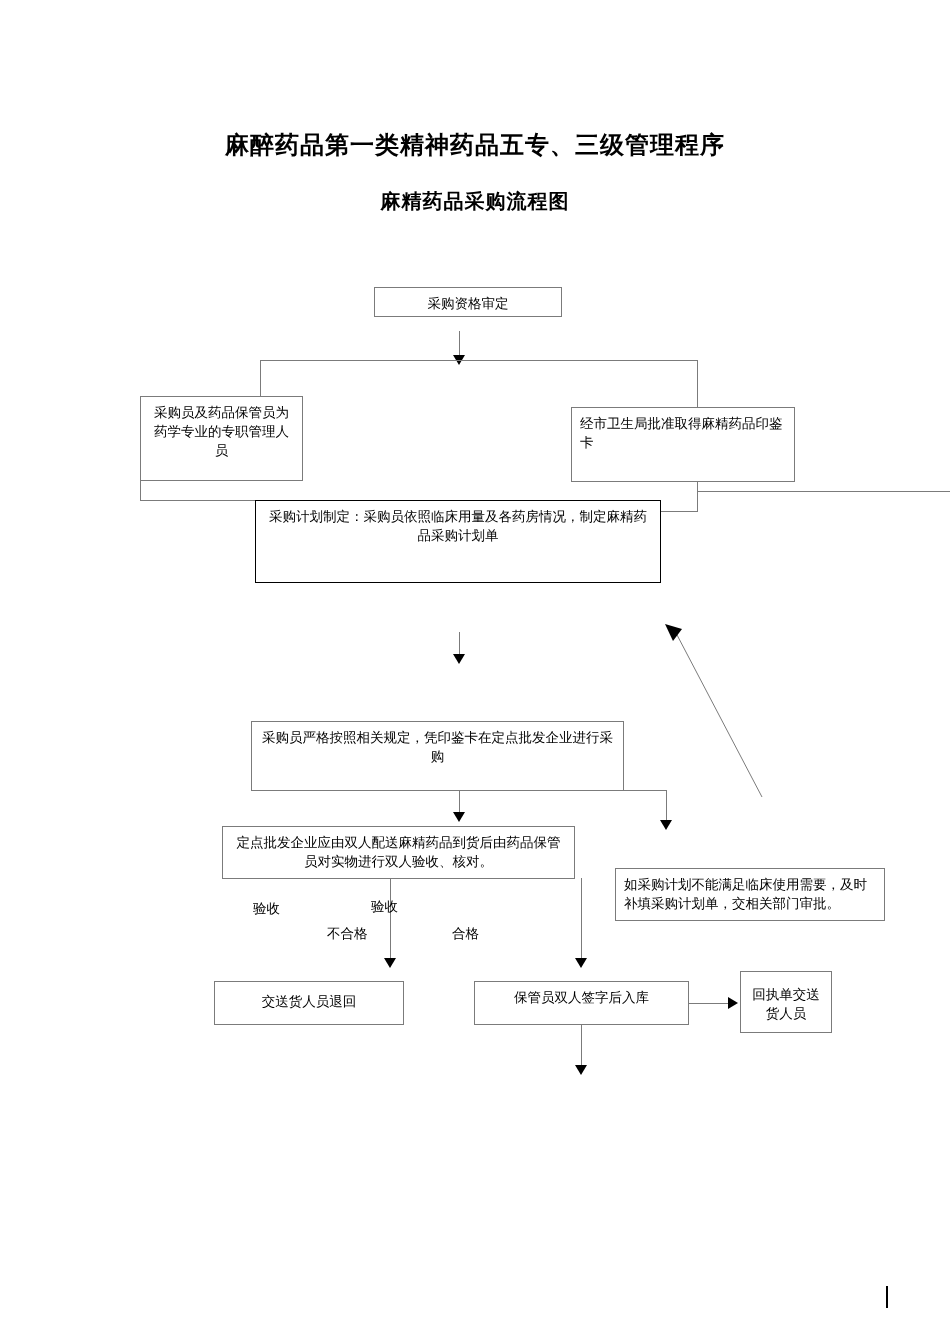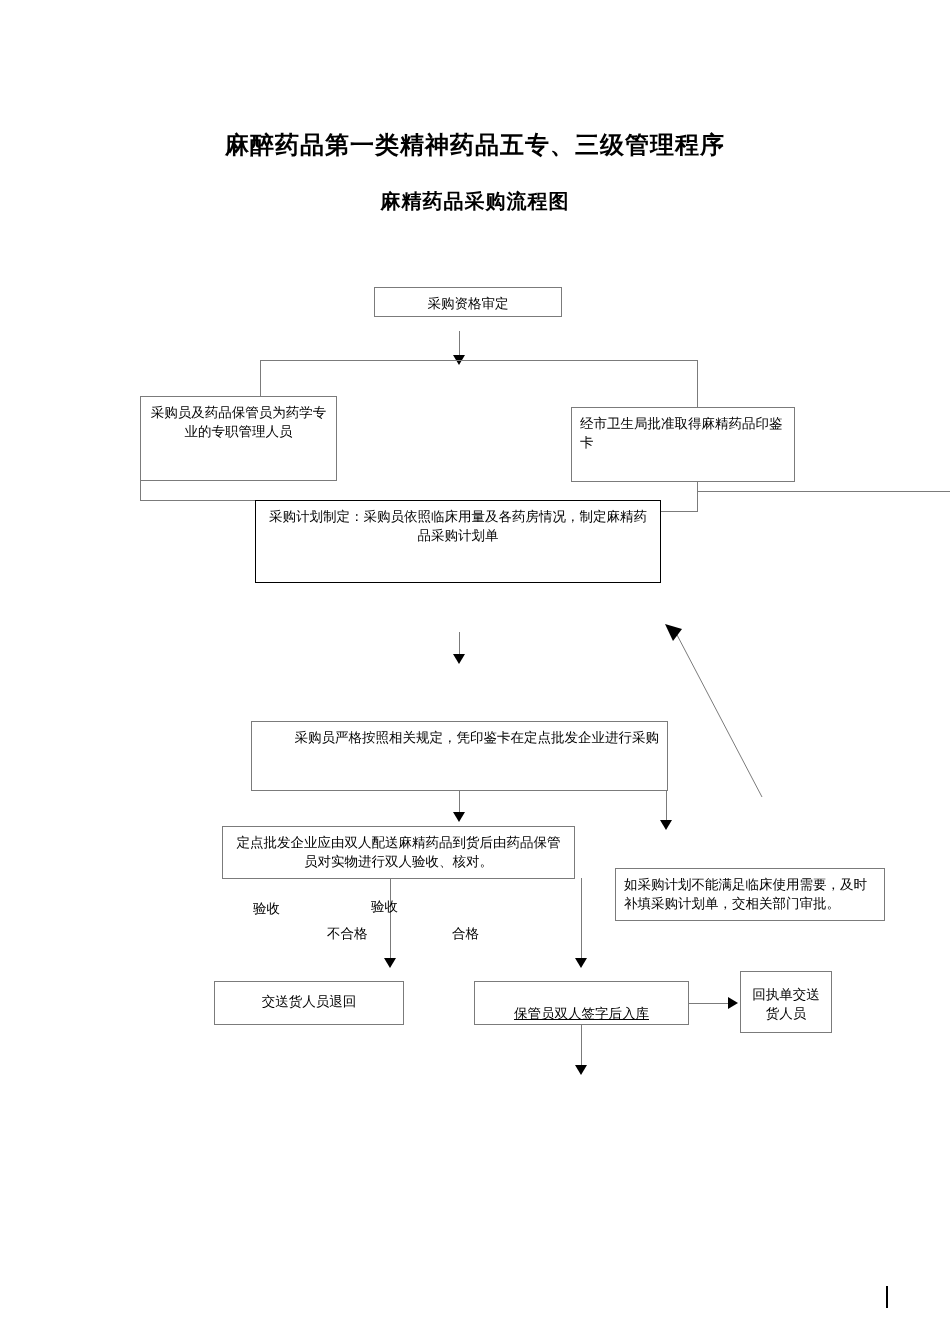--- a/index.html
+++ b/index.html
@@ -161,49 +161,49 @@
 
   <svg class="diag-layer" viewBox="0 0 950 1344">
     <line x1="762" y1="797" x2="676" y2="633" stroke="#7b7b7b" stroke-width="1"></line>
     <polygon points="665,624 682,629 673,641" fill="#000000"></polygon>
   </svg>
 
   <div class="box" style="left:374px; top:287px; width:188px; height:30px;">
     <span class="txt">采购资格审定</span>
   </div>
 
-  <div class="box" style="left:140px; top:396px; width:197px; height:85px;">
+  <div class="box" style="left:140px; top:396px; width:163px; height:85px;">
     <span class="txt">采购员及药品保管员为药学专业的专职管理人员</span>
   </div>
 
   <div class="box left-align" style="left:571px; top:407px; width:224px; height:75px;">
     <span class="txt">经市卫生局批准取得麻精药品印鉴卡</span>
   </div>
 
   <div class="box thick" style="left:255px; top:500px; width:406px; height:83px;">
     <span class="txt">采购计划制定：采购员依照临床用量及各药房情况，制定麻精药品采购计划单</span>
   </div>
 
-  <div class="box" style="left:251px; top:721px; width:417px; height:70px;text-align:right;">
+  <div class="box" style="left:251px; top:721px; width:373px; height:70px;">
     <span class="txt">采购员严格按照相关规定，凭印鉴卡在定点批发企业进行采购</span>
   </div>
 
   <div class="box" style="left:222px; top:826px; width:353px; height:53px;">
     <span class="txt">定点批发企业应由双人配送麻精药品到货后由药品保管员对实物进行双人验收、核对。</span>
   </div>
 
   <div class="box left-align" style="left:615px; top:868px; width:270px; height:53px;">
     <span class="txt">如采购计划不能满足临床使用需要，及时补填采购计划单，交相关部门审批。</span>
   </div>
 
   <div class="box" style="left:214px; top:981px; width:190px; height:44px; padding-top:10px;">
     <span class="txt">交送货人员退回</span>
   </div>
 
-  <div class="box" style="left:474px; top:981px; width:215px; height:44px; padding-top:22px;text-decoration:underline;">
+  <div class="box" style="left:474px; top:981px; width:215px; height:44px; padding-top:6px;">
     <span class="txt">保管员双人签字后入库</span>
   </div>
 
   <div class="box" style="left:740px; top:971px; width:92px; height:62px; padding-top:13px;">
     <span class="txt">回执单交送货人员</span>
   </div>
 
 
   <div class="flabel" style="left:253px; top:900px;">验收</div>
 

